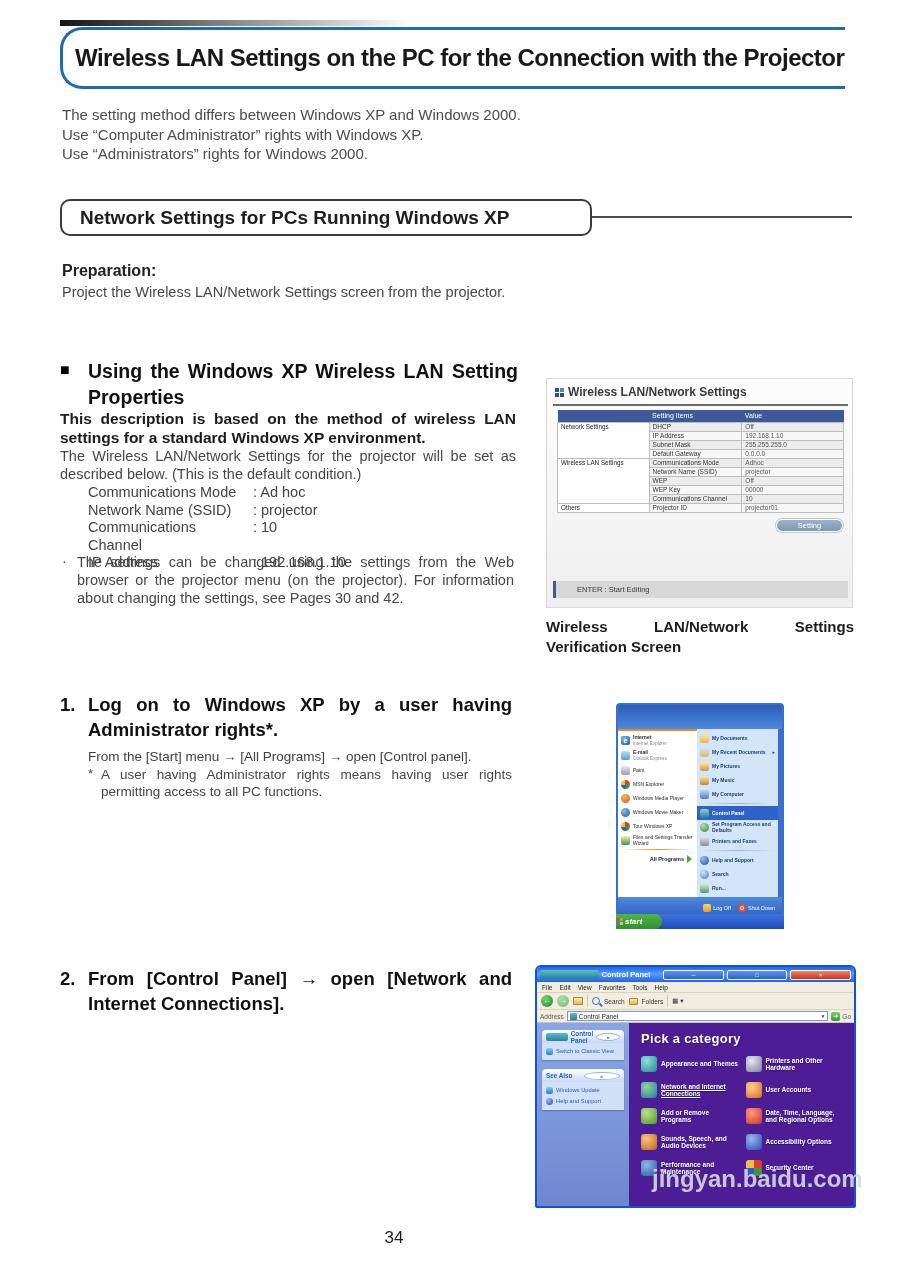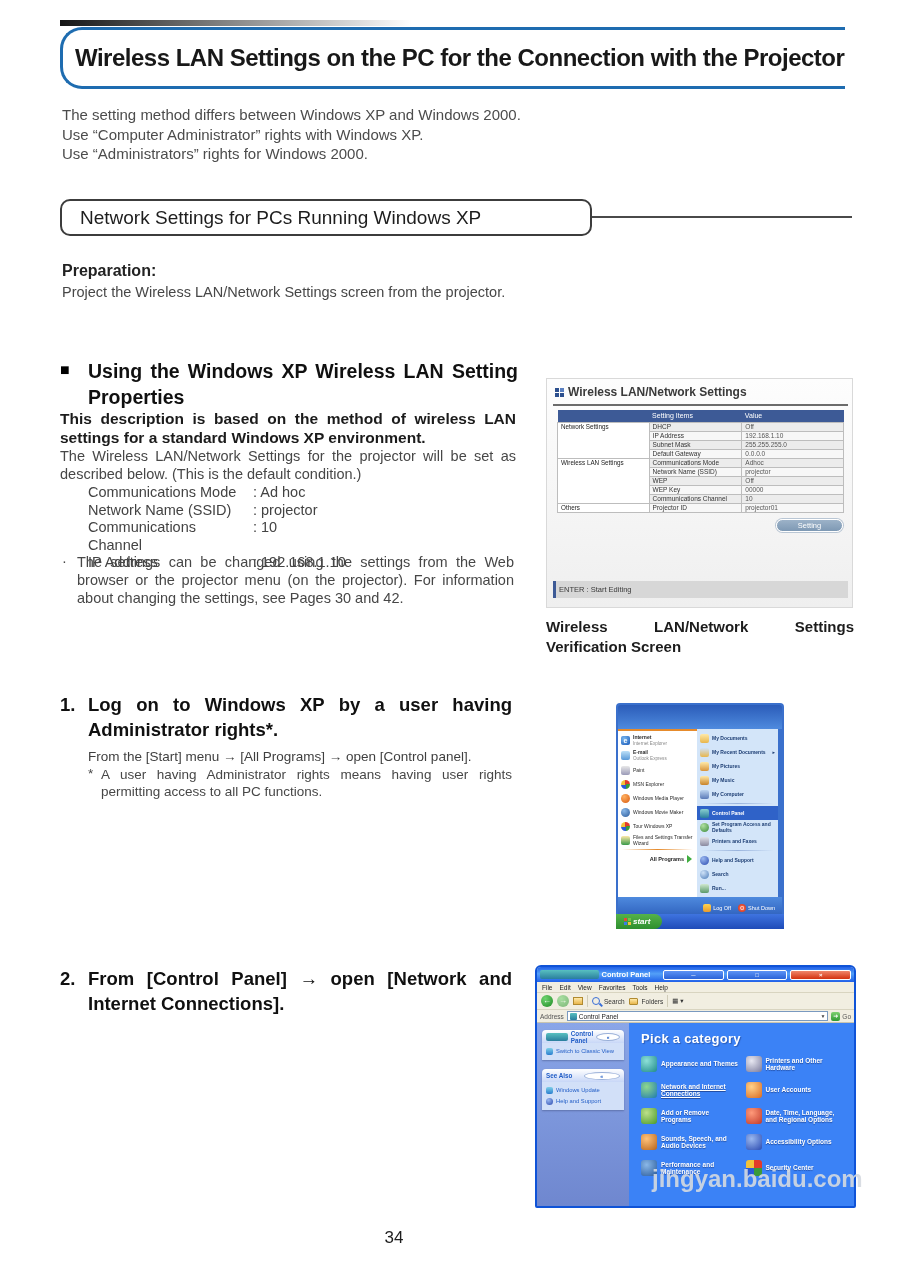--- a/index.html
+++ b/index.html
@@ -13,21 +13,21 @@
   .banner { left:60px; top:27px; width:785px; height:62px;
     border:3px solid #1e6cb0; border-right:none; border-radius:22px 0 0 22px;
     display:flex; align-items:center; padding-left:12px; }
   .banner h1 { font-size:24px; font-weight:bold; letter-spacing:-0.5px; color:#181818; white-space:nowrap; }
 
   .intro { left:62px; top:105px; font-size:15px; line-height:19.5px; color:#4c4c4c; }
 
   
   .sec-box { left:60px; top:199px; width:532px; height:37px; border:2px solid #3c3c3c;
     border-radius:10px; display:flex; align-items:center; padding-left:18px; background:#fff; z-index:2;}
-  .sec-box span { font-size:19px; font-weight:normal; color:#1d1d1d; }
+  .sec-box span { font-size:19px; font-weight:bold; color:#1d1d1d; }
   .sec-line { left:590px; top:216px; width:262px; height:2px; background:#4a4a4a; }
 
   .prep-label { left:62px; top:262px; font-size:16px; font-weight:bold; color:#222; }
   .prep-body { left:62px; top:283px; width:450px; font-size:14.5px; line-height:19px; text-align:justify; }
   .prep-body p+p { text-align:left; }
 
   
   .using-head { left:60px; top:358px; width:458px; }
   .using-head .sq { position:absolute; left:0; top:3px; font-size:16px; color:#000; }
   .using-head .txt { display:block; padding-left:28px; font-size:19.5px; line-height:26px;
@@ -56,21 +56,21 @@
     height:12px; padding:0 3px; font-size:7px; }
   .pj-table td { border:1px solid #bdbdbd; height:9px; padding:0 3px; }
   .pj-table td.grp { background:#fff; width:92px; vertical-align:top; font-size:6.3px; color:#222; }
   .pj-table td.itm { width:93px; background:#ececec; }
   .pj-table td.val { width:102px; background:#ececec; color:#555; }
   .pj-table tr:nth-child(even) td.itm, .pj-table tr:nth-child(even) td.val { background:#f7f7f7; }
   .pj-btn { position:absolute; left:229px; top:140px; width:67px; height:13px; border-radius:7px;
     background:linear-gradient(#9cb2c8,#7e99b4); border:1px solid #fff; box-shadow:0 0 0 1px #b9c6d4;
     color:#fff; font-size:7.5px; text-align:center; line-height:12px; }
   .pj-footer { position:absolute; left:6px; top:202px; width:295px; height:17px; background:#d7d7d7;
-    border-left:3px solid #3d5a96; font-size:7.5px; color:#3a3a3a; line-height:17px; padding-left:3px; }
+    border-left:3px solid #3d5a96; font-size:7.5px; color:#3a3a3a; line-height:17px; padding-left:21px; }
 
   .pj-caption { left:546px; top:617px; width:308px; font-size:15px; line-height:20px;
     font-weight:bold; color:#1c1c1c; text-align:justify; }
 
   
   .step { display:flex; }
   .step .num { width:28px; font-size:18.5px; line-height:25px; font-weight:bold; color:#101010; }
   .step .txt { width:424px; font-size:18.5px; line-height:25px; font-weight:bold; color:#101010; text-align:justify; }
   .step1 { left:60px; top:692px; }
   .step1-body { left:88px; top:748px; width:428px; font-size:13.5px; line-height:17px; color:#3f3f3f; }
@@ -100,21 +100,21 @@
   .allprog .ga { width:0; height:0; border-left:5px solid #3fae3f; border-top:4px solid transparent; border-bottom:4px solid transparent; }
   .sm-bottom { height:22px; background:linear-gradient(#4e8ade,#2b5cb9); border-radius:0 0 3px 3px;
     display:flex; justify-content:flex-end; align-items:center; gap:7px; padding-right:7px; }
   .sm-bottom .bi { display:flex; align-items:center; gap:2px; color:#fff; font-size:5.5px; }
   .ic-logoff { width:8px; height:8px; border-radius:2px; background:linear-gradient(#ffd34e,#e89b2d); }
   .ic-shut { width:8px; height:8px; border-radius:50%; background:radial-gradient(#ff7a5e,#cf2a10);
     color:#fff; font-size:5px; text-align:center; line-height:8px; }
   .taskbar { position:absolute; left:616px; top:914px; width:168px; height:15px;
     background:linear-gradient(#3f74e0,#1e4bb8); }
   .start-btn { position:absolute; left:0; top:0; width:46px; height:15px; border-radius:0 8px 8px 0;
-    background:linear-gradient(#55b24a,#2e8f2e); display:flex; align-items:center; gap:2px; padding-left:8px; }
+    background:linear-gradient(#55b24a,#2e8f2e); display:flex; align-items:center; gap:2px; padding-left:0; }
   .start-btn .flag { width:7px; height:7px; display:grid; grid-template-columns:3px 3px; gap:1px; }
   .start-btn .flag i:nth-child(1){background:#e34b38;} .start-btn .flag i:nth-child(2){background:#6fc24a;}
   .start-btn .flag i:nth-child(3){background:#3a7de8;} .start-btn .flag i:nth-child(4){background:#f2c23a;}
   .start-btn span { color:#fff; font-size:8px; font-weight:bold; font-style:italic; }
 
   
   .cp { left:535px; top:965px; width:321px; height:243px; border:2px solid #0f53d7;
     border-radius:6px 6px 2px 2px; background:#ece9d8; overflow:hidden; }
   .cp-title { height:15px; background:linear-gradient(#2160e8,#53a0f8 45%,#2160e8);
     display:flex; align-items:center; padding:0 3px; gap:3px; }
@@ -149,21 +149,21 @@
   .panel { border-radius:4px 4px 0 0; overflow:hidden; margin-bottom:9px; box-shadow:0 1px 2px rgba(0,0,30,.25); }
   .panel-h { height:13px; background:linear-gradient(#ffffff,#c8d7f7); display:flex; align-items:center;
     gap:3px; padding:0 4px; }
   .panel-h .ph-ic { width:8px; height:8px; border-radius:2px; background:linear-gradient(#58c0c0,#2a7e9e); }
   .panel-h span { flex:1; font-size:6.3px; font-weight:bold; color:#215dc6; }
   .panel-h .chev { width:8px; height:8px; border-radius:50%; background:#fff; border:1px solid #9ab0d8;
     color:#215dc6; font-size:5px; line-height:7px; text-align:center; }
   .panel-b { background:#d2e0f8; padding:3px 4px; }
   .plink { display:flex; align-items:flex-start; gap:3px; font-size:5.8px; color:#215dc6; padding:2px 0; }
   .plink .pic { flex:0 0 7px; width:7px; height:7px; border-radius:2px; background:linear-gradient(#7fd0e8,#2a7ecf); }
-  .cp-main { flex:1; background:#3b82f6; padding:8px 10px 0 12px; }
+  .cp-main { flex:1; background:#4c1d95; padding:8px 10px 0 12px; }
   .cp-main h2 { font-size:13px; font-weight:bold; color:#fff; letter-spacing:.3px; margin-bottom:8px;
     text-shadow:1px 1px 1px rgba(0,0,40,.3); }
   .cats { display:grid; grid-template-columns:1fr 1fr; column-gap:6px; row-gap:6px; }
   .cat { display:flex; align-items:center; gap:4px; min-height:20px; }
   .cat .ci { flex:0 0 16px; width:16px; height:16px; border-radius:3px; }
   .cat span { font-size:6.5px; font-weight:bold; color:#fff; line-height:7.5px; text-shadow:0 1px 1px rgba(0,0,40,.4); }
   .cat.u span { text-decoration:underline; }
   .ci1{background:radial-gradient(circle at 35% 30%,#8de0d8,#1f8a8a);}
   .ci2{background:radial-gradient(circle at 35% 30%,#e8e8f2,#7a7a9a);}
   .ci3{background:radial-gradient(circle at 35% 30%,#8fd88f,#1f7ab0);}

